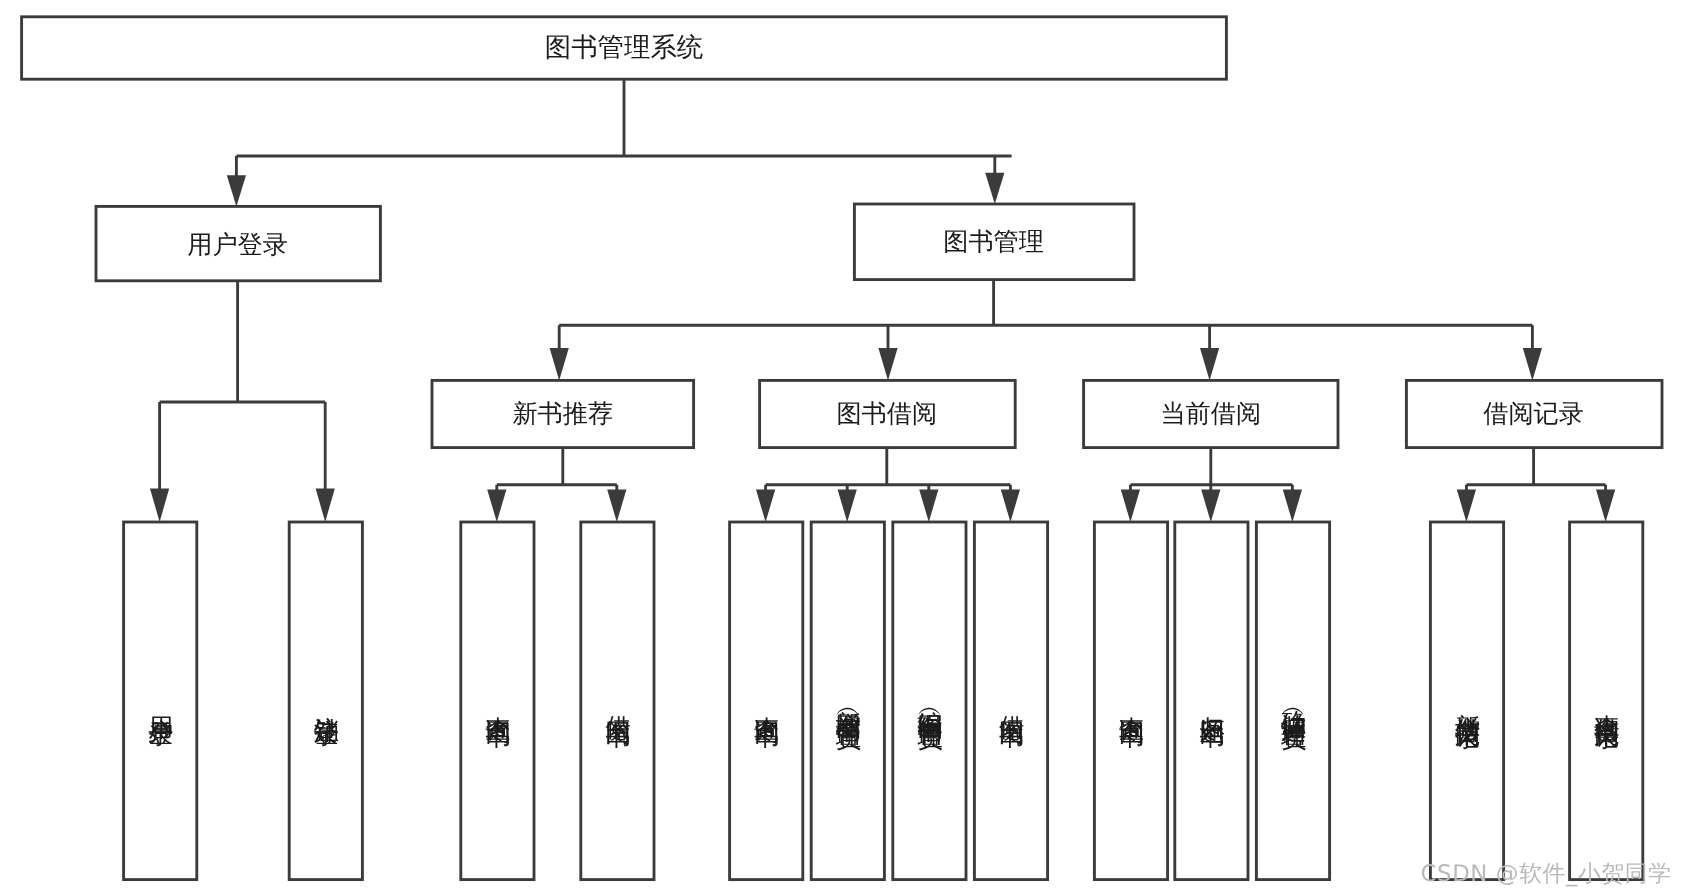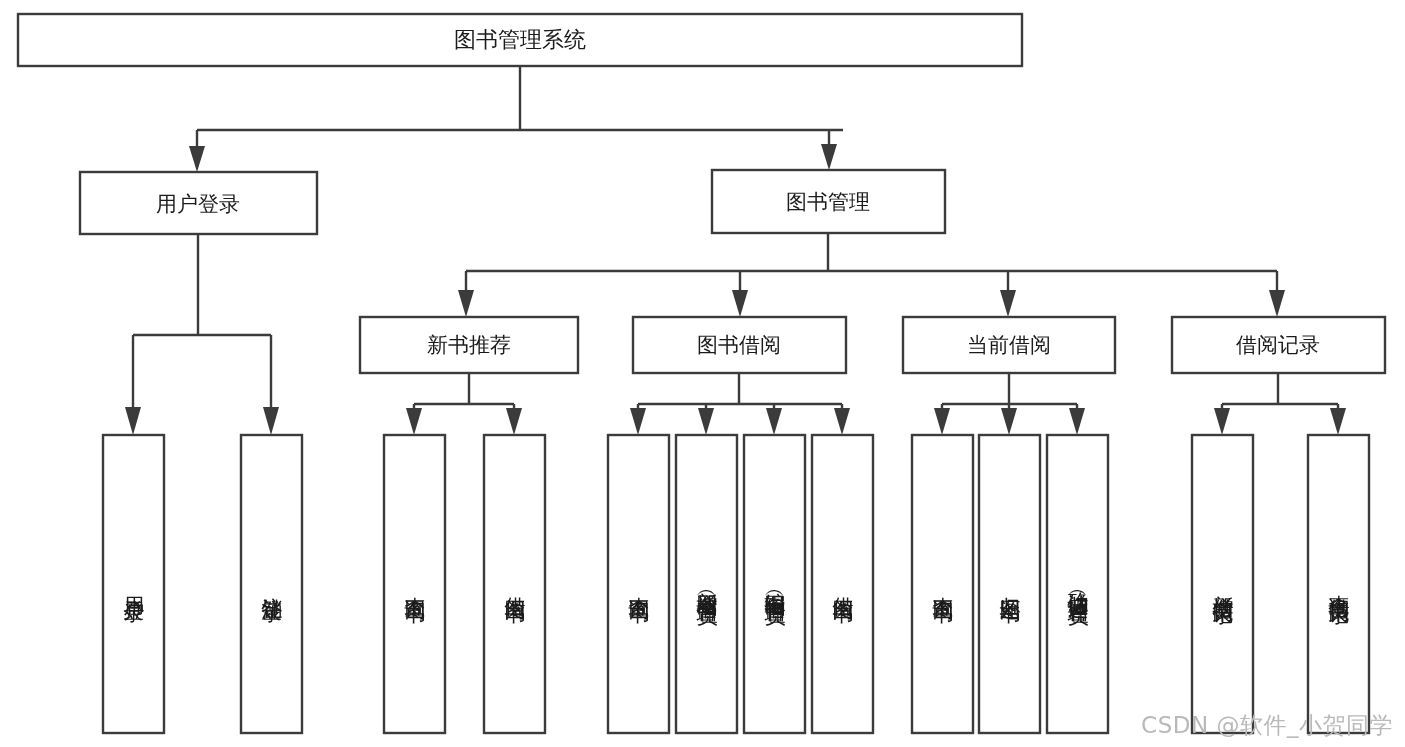--- a/index.html
+++ b/index.html
@@ -63,21 +63,21 @@
     justify-content: center;
     white-space: nowrap;
     pointer-events: none;
     user-select: none;
   }
   .watermark {
     position: absolute;
     right: 12px;
     bottom: 6px;
     font-family: "DejaVu Sans", "Liberation Sans", sans-serif;
-    font-size: 23px;
+    font-size: 19px;
     color: #b9b9b9;
     letter-spacing: 0.5px;
     white-space: nowrap;
   }
 </style>
 </head>
 <body>
 
 <div id="diagram-root">
 

